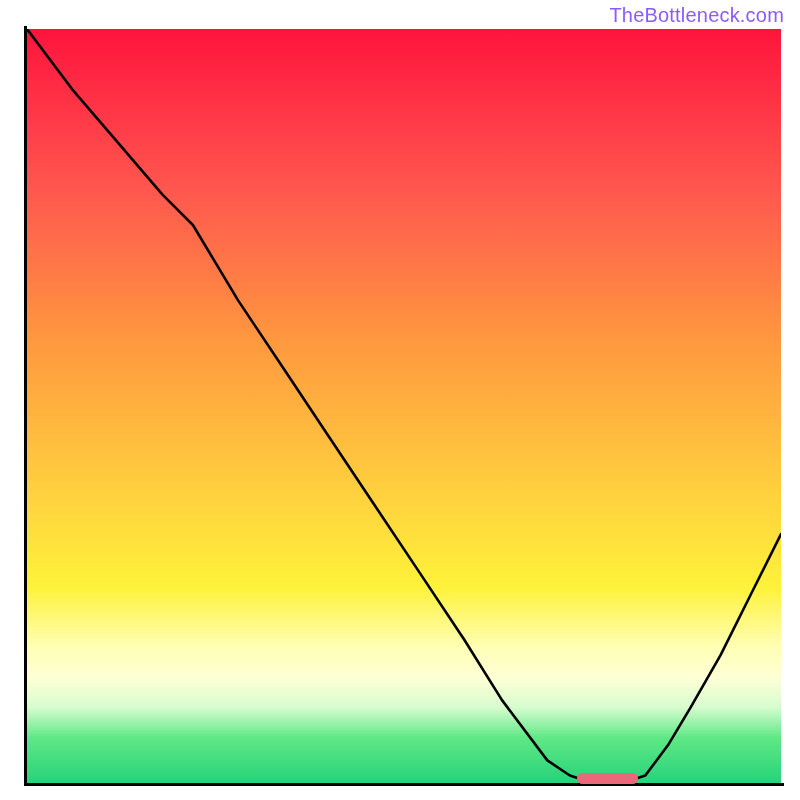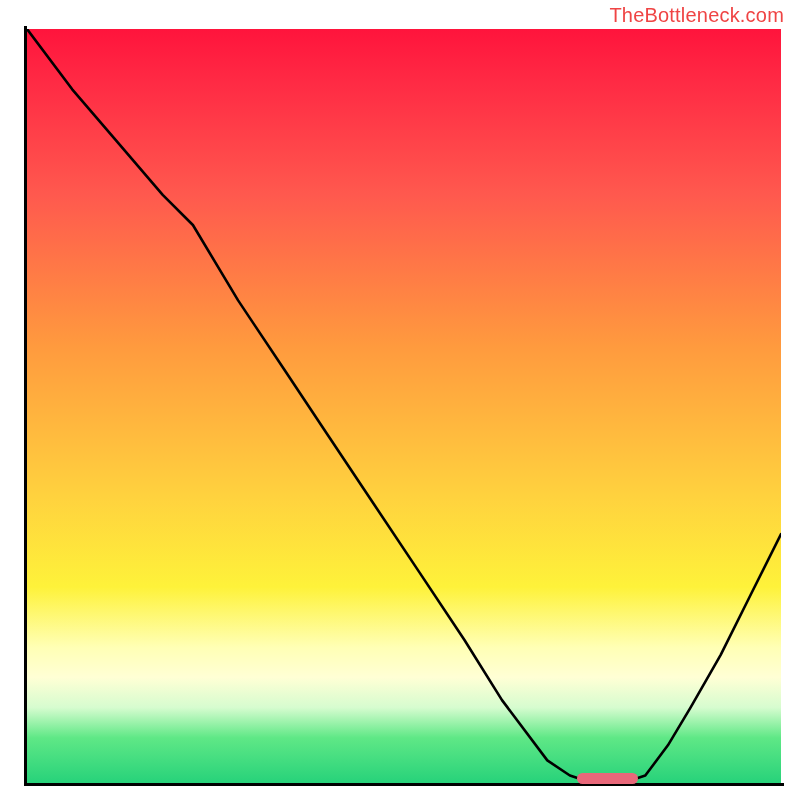--- a/index.html
+++ b/index.html
@@ -12,21 +12,21 @@
   }
   .container {
     width: 800px;
     height: 800px;
     position: relative;
   }
   .watermark {
     position: absolute;
     top: 4px;
     right: 16px;
-    color: #ef4444;
+    color: #8b5cf6;
     font-size: 20px;
     font-weight: normal;
     letter-spacing: 0.2px;
     text-align: right;
   }
   .plot-frame {
     position: absolute;
     left: 24px;
     top: 26px;
     width: 760px;

